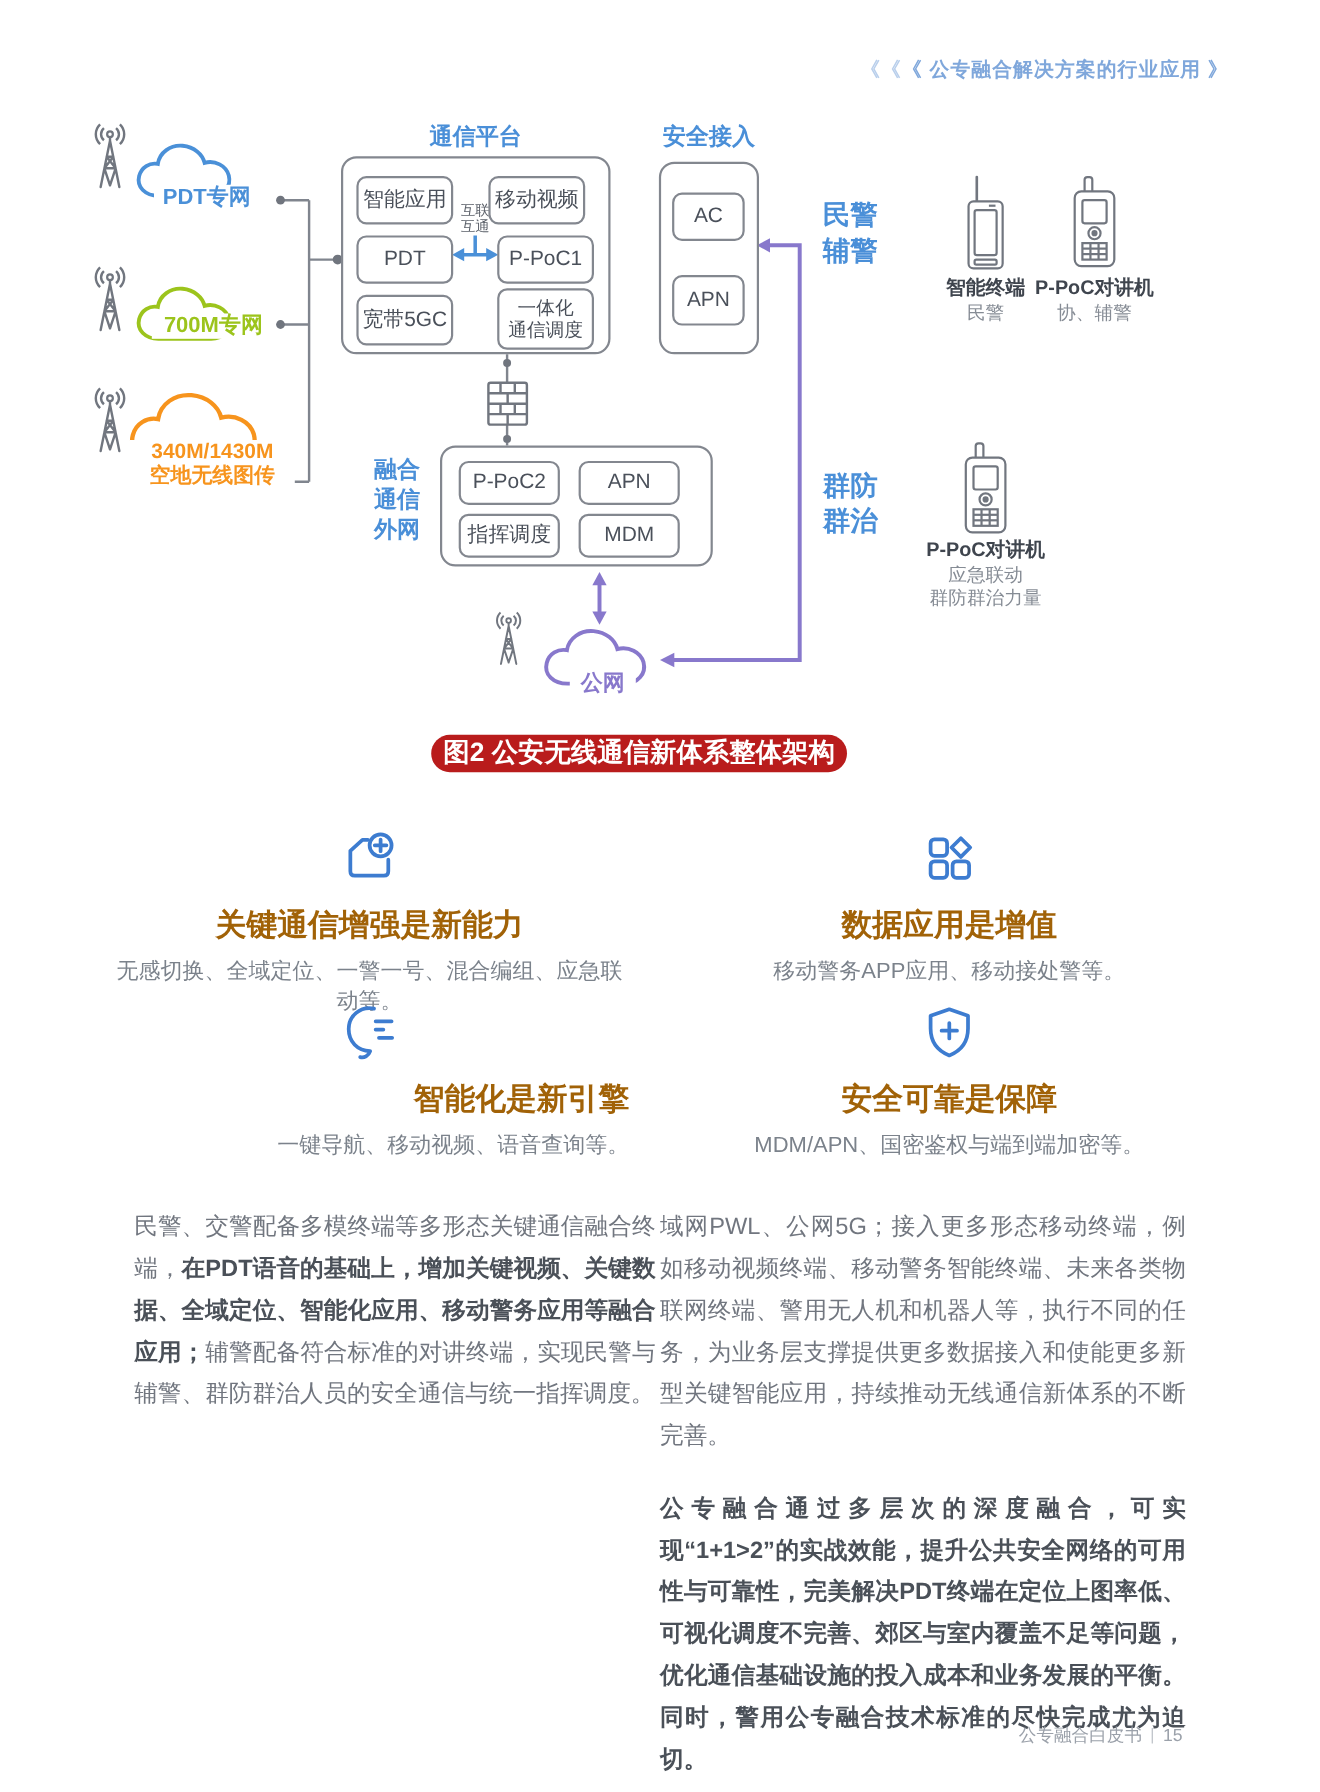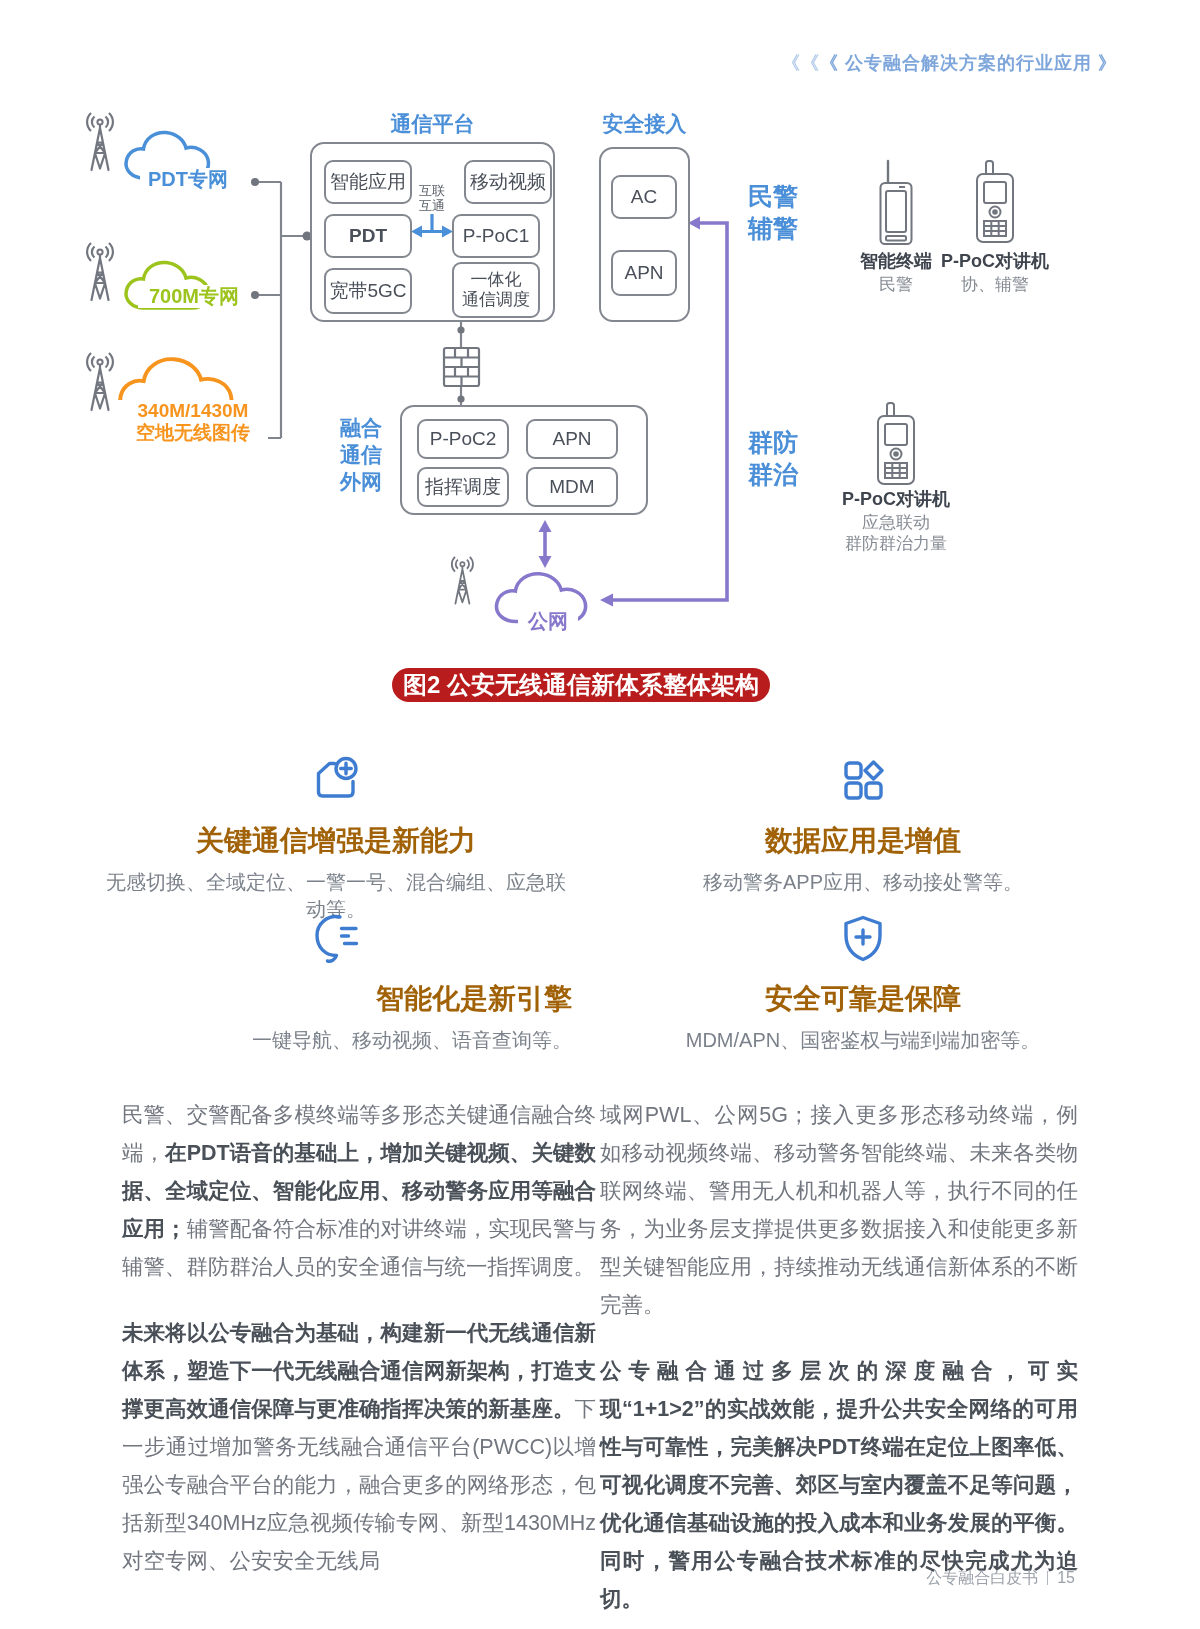--- a/index.html
+++ b/index.html
@@ -146,22 +146,22 @@
   <div class="cloudlabel c-green abs" style="left:138px;top:285px;width:108px;">700M专网</div>
   <div class="cloudlabel sm c-orange abs" style="left:118px;top:400px;width:146px;">
     <div>340M/1430M</div>
     <div>空地无线图传</div>
   </div>
   <div class="cloudlabel c-purple abs" style="left:518px;top:610px;width:56px;">公网</div>
 
   <div class="dlabel" style="left:310px;top:110px;width:245px;">通信平台</div>
   <div class="dbox" style="left:310px;top:142px;width:241px;height:176px;"></div>
   <div class="sbox" style="left:324px;top:160px;width:84px;height:40px;">智能应用</div>
-  <div class="sbox" style="left:464px;top:160px;width:84px;height:40px;">移动视频</div>
-  <div class="sbox" style="left:324px;top:214px;width:84px;height:40px;font-weight:bold;">PDT</div>
+  <div class="sbox" style="left:444px;top:160px;width:84px;height:40px;">移动视频</div>
+  <div class="sbox" style="left:324px;top:214px;width:84px;height:40px;">PDT</div>
   <div class="sbox" style="left:452px;top:214px;width:84px;height:40px;">P-PoC1</div>
   <div class="sbox" style="left:324px;top:268px;width:84px;height:42px;">宽带5GC</div>
   <div class="sbox two" style="left:452px;top:262px;width:84px;height:52px;">
     <div>
       <div>一体化</div>
       <div>通信调度</div>
     </div>
   </div>
   <div class="interlink">
     <div>互联</div>
@@ -243,21 +243,20 @@
     <svg width="58" height="56" viewBox="0 0 56 56" class="ficon">
       <path d="M28,7.5 L45,13.5 V25 C45,38 38,45.5 28,49.5 C18,45.5 11,38 11,25 V13.5 Z"></path>
       <path d="M21,27 H35 M28,20 V34"></path>
     </svg>
     <div class="f-title">安全可靠是保障</div>
     <div class="f-desc">MDM/APN、国密鉴权与端到端加密等。</div>
   </div>
 
   <div class="col" style="left:83px;top:1096px;width:474px;margin-left:39px;">
     <p class="para"><span>民警、交警配备多模终端等多形态关键通信融合终端，</span><span class="b">在PDT语音的基础上，增加关键视频、关键数据、全域定位、智能化应用、移动警务应用等融合应用；</span><span>辅警配备符合标准的对讲终端，实现民警与辅警、群防群治人员的安全通信与统一指挥调度。</span></p>
-    <p class="para"><span class="b">未来将以公专融合为基础，构建新一代无线通信新体系，塑造下一代无线融合通信网新架构，打造支撑更高效通信保障与更准确指挥决策的新基座。</span><span>下一步通过增加警务无线融合通信平台(PWCC)以增强公专融合平台的能力，融合更多的网络形态，包括新型340MHz应急视频传输专网、新型1430MHz对空专网、公安安全无线局</span></p>
   </div>
   <div class="col" style="left:600px;top:1096px;width:478px;">
     <p class="para"><span>域网PWL、公网5G；接入更多形态移动终端，例如移动视频终端、移动警务智能终端、未来各类物联网终端、警用无人机和机器人等，执行不同的任务，为业务层支撑提供更多数据接入和使能更多新型关键智能应用，持续推动无线通信新体系的不断完善。</span></p>
     <p class="para"><span class="b">公专融合通过多层次的深度融合，可实现“1+1&gt;2”的实战效能，提升公共安全网络的可用性与可靠性，完美解决PDT终端在定位上图率低、可视化调度不完善、郊区与室内覆盖不足等问题，优化通信基础设施的投入成本和业务发展的平衡。同时，警用公专融合技术标准的尽快完成尤为迫切。</span></p>
   </div>
 
   <div class="footer">
     <span>公专融合白皮书</span><span class="bar"></span><span>15</span>
   </div>
 

